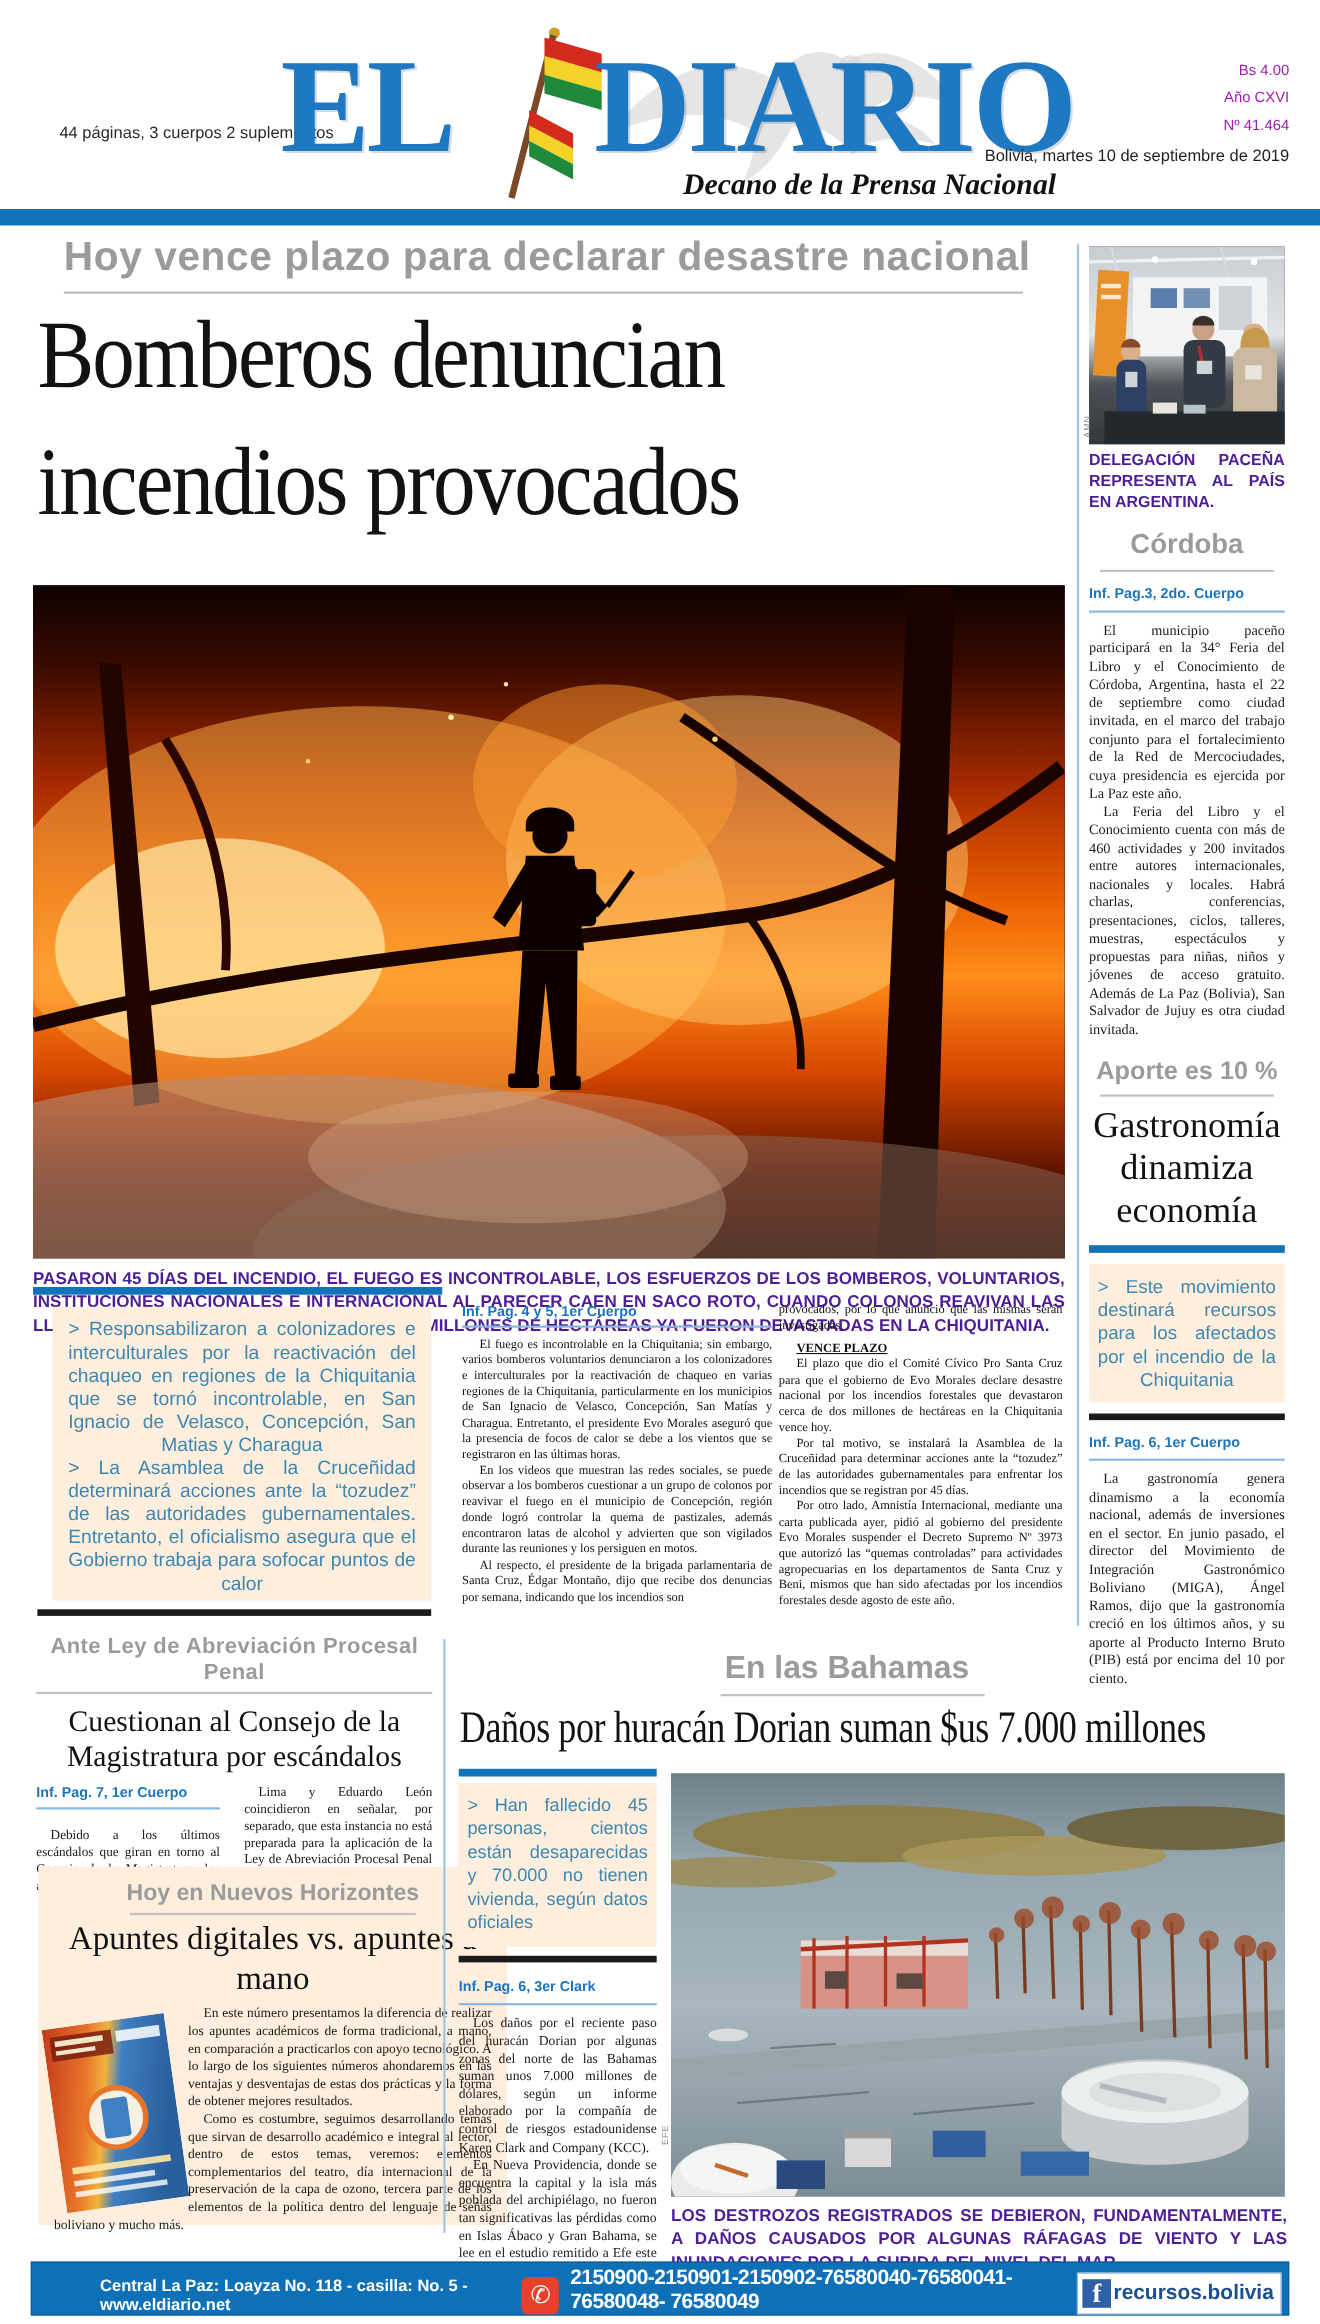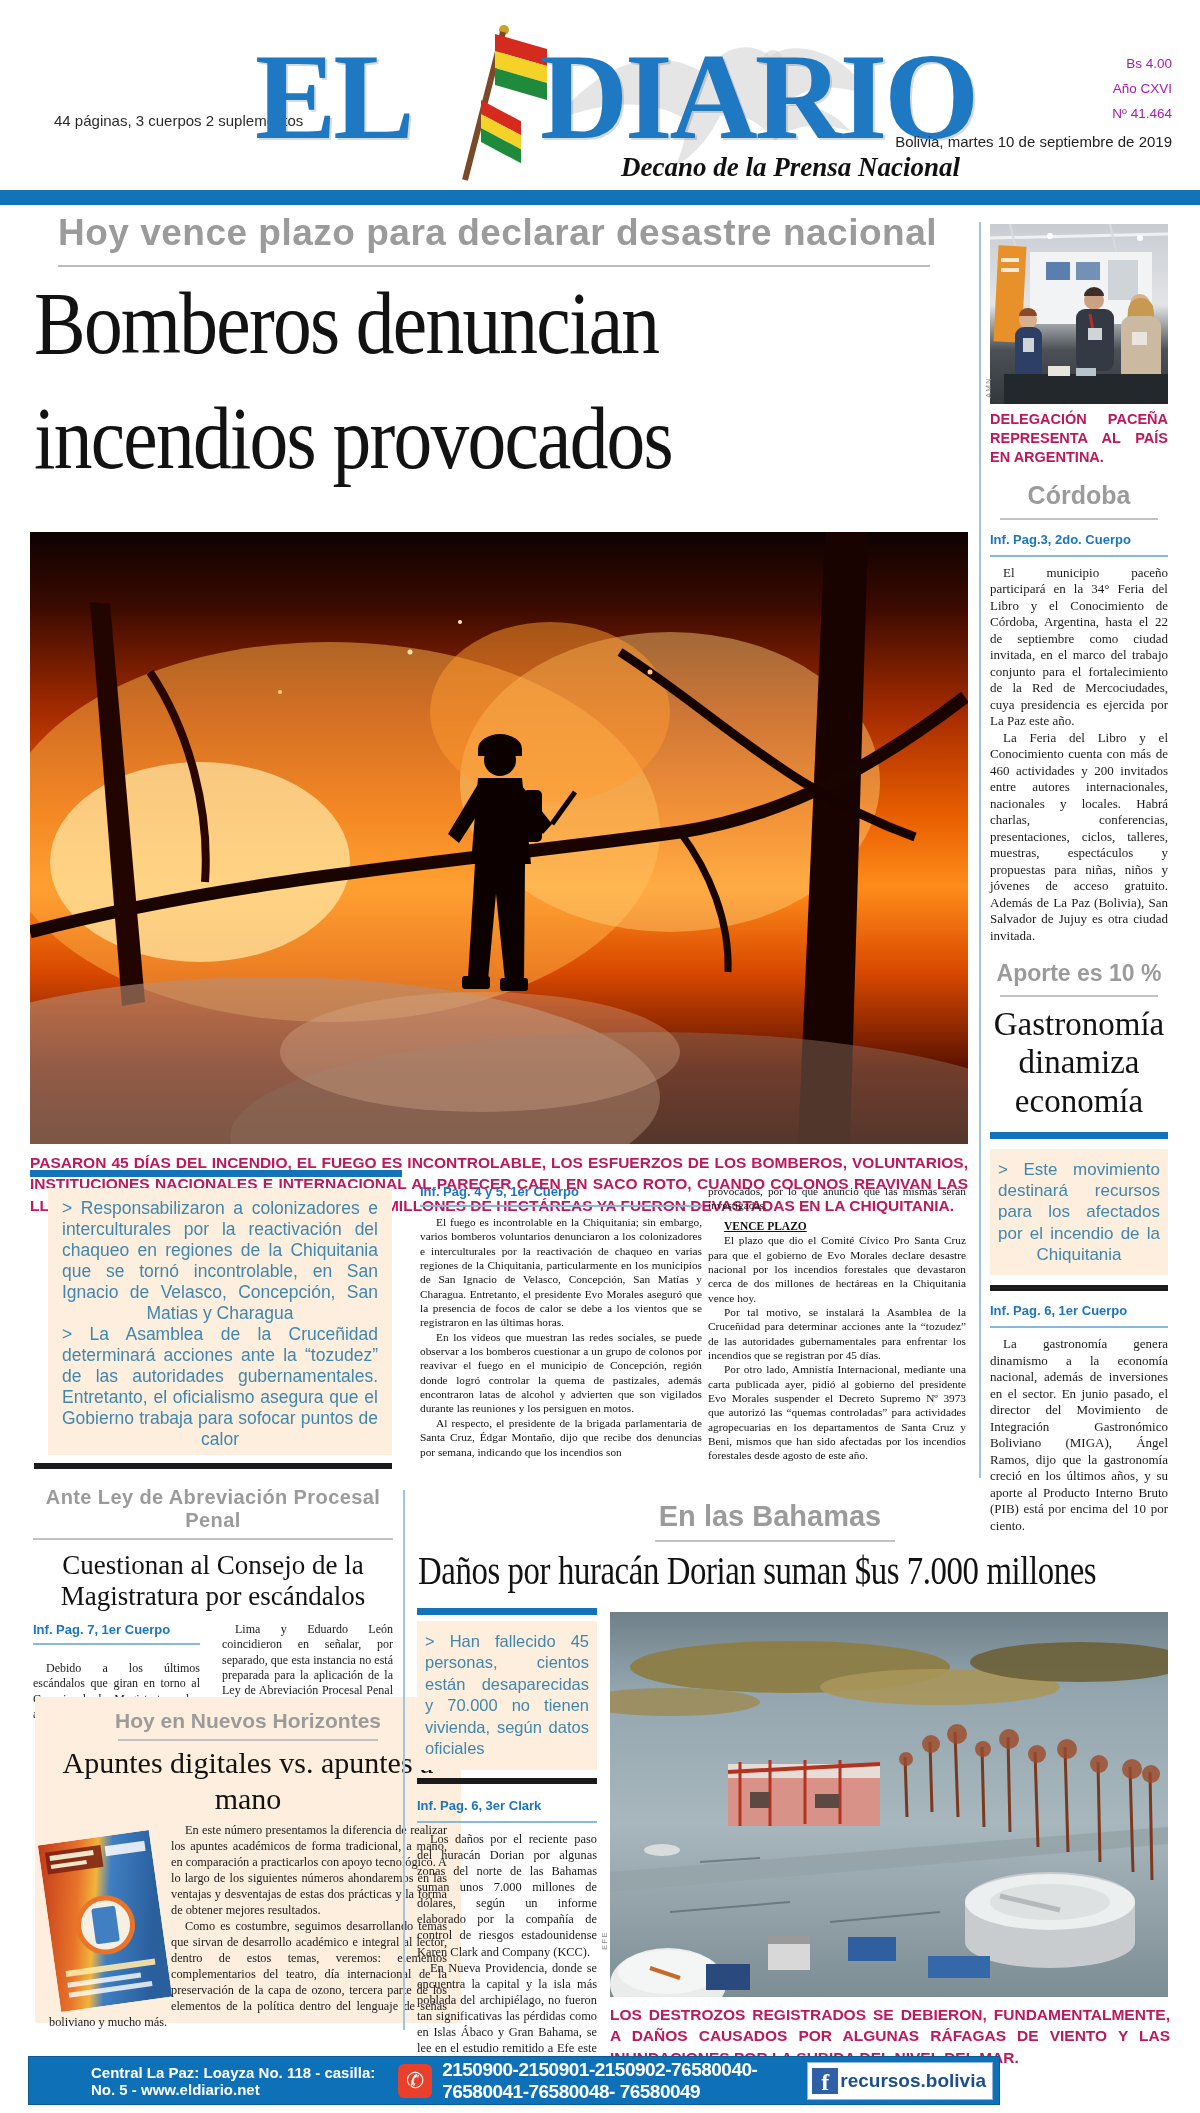--- a/index.html
+++ b/index.html
@@ -24,21 +24,21 @@
   .top-bar{left:0;top:190px;width:1200px;height:15px;background:#1272ba;}
 
   
   .kicker-main{left:58px;top:212px;width:900px;font-size:37px;font-weight:bold;color:#9b9b9b;
         letter-spacing:.5px;}
   .kicker-rule{left:58px;top:265px;width:872px;height:2px;background:#bcbcbc;}
   .headline{left:34px;top:266px;width:960px;font-size:88px;line-height:1.31;color:#121212;
         white-space:nowrap;}
   .headline span{display:inline-block;transform:scaleX(.88);transform-origin:0 0;letter-spacing:-2px;}
   .photo-main{left:30px;top:532px;width:938px;height:612px;overflow:hidden;background:#2a0500;}
-  .caption{font-size:15.5px;font-weight:bold;color:#be185d;line-height:1.38;text-align:justify;}
+  .caption{font-size:15.5px;font-weight:bold;color:#4c1d95;line-height:1.38;text-align:justify;}
   .caption-main{left:30px;top:1152px;width:938px;}
 
   .thick-blue{background:#1272ba;height:7px;}
   .thick-black{background:#1b1b1b;height:6px;}
   .hairline-blue{height:2px;background:#8ab7dc;}
   .hairline-gray{height:2px;background:#c2c2c2;}
 
   .hl-box{background:#fdeedd;color:#3f87ae;font-family:"Liberation Sans","DejaVu Sans",sans-serif;}
   .bullets-box{left:48px;top:1188px;width:344px;height:267px;padding:10px 14px;box-sizing:border-box;
         font-size:17.5px;line-height:1.2;text-align:justify;text-align-last:center;}
@@ -94,22 +94,22 @@
         transform:scaleX(.8);transform-origin:0 0;letter-spacing:-.5px;}
   .bh-col{left:417px;top:1608px;width:180px;}
   .bh-hl{margin-top:6px;padding:10px 8px;font-size:16.5px;line-height:1.3;text-align:justify;
         text-align-last:left;}
   .bh-body{font-size:12.4px;line-height:1.3;margin-top:8px;}
   .bh-body p{margin:0;text-align:justify;text-indent:13px;}
   .bh-photo{left:610px;top:1612px;width:558px;height:385px;overflow:hidden;background:#8da0a9;}
   .bh-caption{left:610px;top:2004px;width:560px;}
 
   
-  .footer{left:28px;top:2056px;width:972px;height:49px;background:#0e71b8;border:1px solid #0a5a94;
-        box-sizing:border-box;display:flex;align-items:center;color:#fff;font-weight:bold;}
+  .footer{left:28px;top:2056px;width:1144px;height:49px;background:#0e71b8;border:1px solid #0a5a94;
+        box-sizing:border-box;display:flex;align-items:flex-end;color:#fff;font-weight:bold;}
   .f-address{font-size:15px;margin-left:62px;}
   .f-phone-ic{width:34px;height:34px;background:#e8402a;border-radius:6px;margin-left:16px;
         display:flex;align-items:center;justify-content:center;font-size:22px;color:#fff;flex:none;}
   .f-phones{font-size:19px;margin-left:10px;letter-spacing:-.5px;}
   .f-fb{margin-left:auto;margin-right:6px;background:#fff;border:1px solid #8fb6d8;height:36px;
         display:flex;align-items:center;padding:0 6px 0 4px;}
   .f-fb-sq{width:26px;height:26px;background:#2f5fa5;color:#fff;display:flex;align-items:flex-end;
         justify-content:center;font-size:24px;line-height:.9;font-family:"Liberation Serif",serif;
         font-weight:bold;}
   .f-fb-label{color:#1c4f8f;font-size:19px;margin-left:2px;font-family:"Liberation Sans",sans-serif;}

